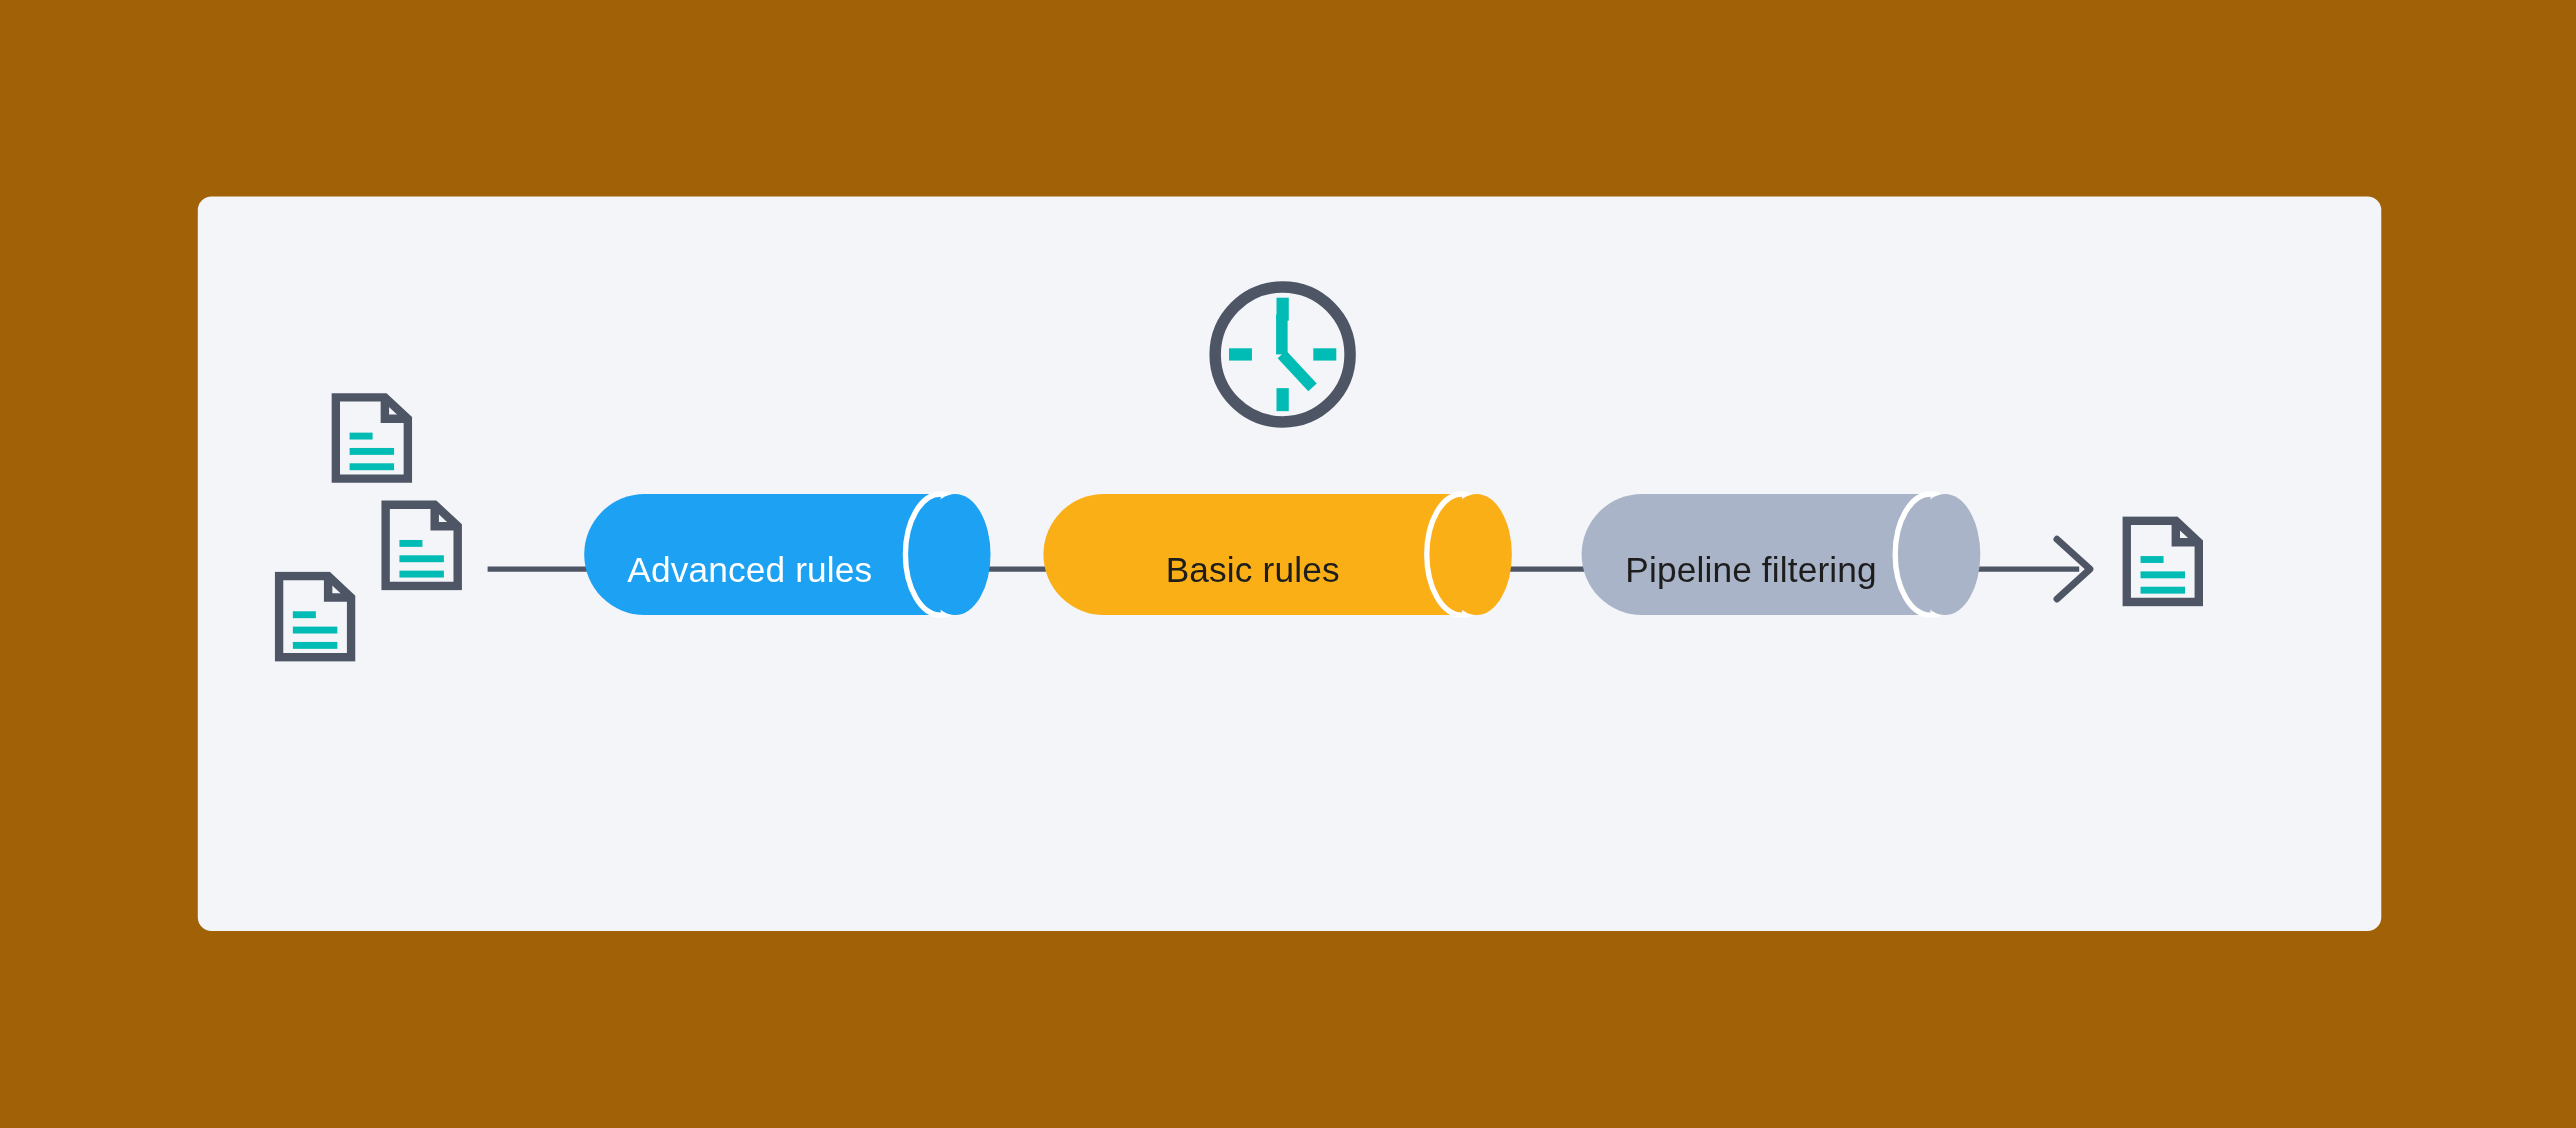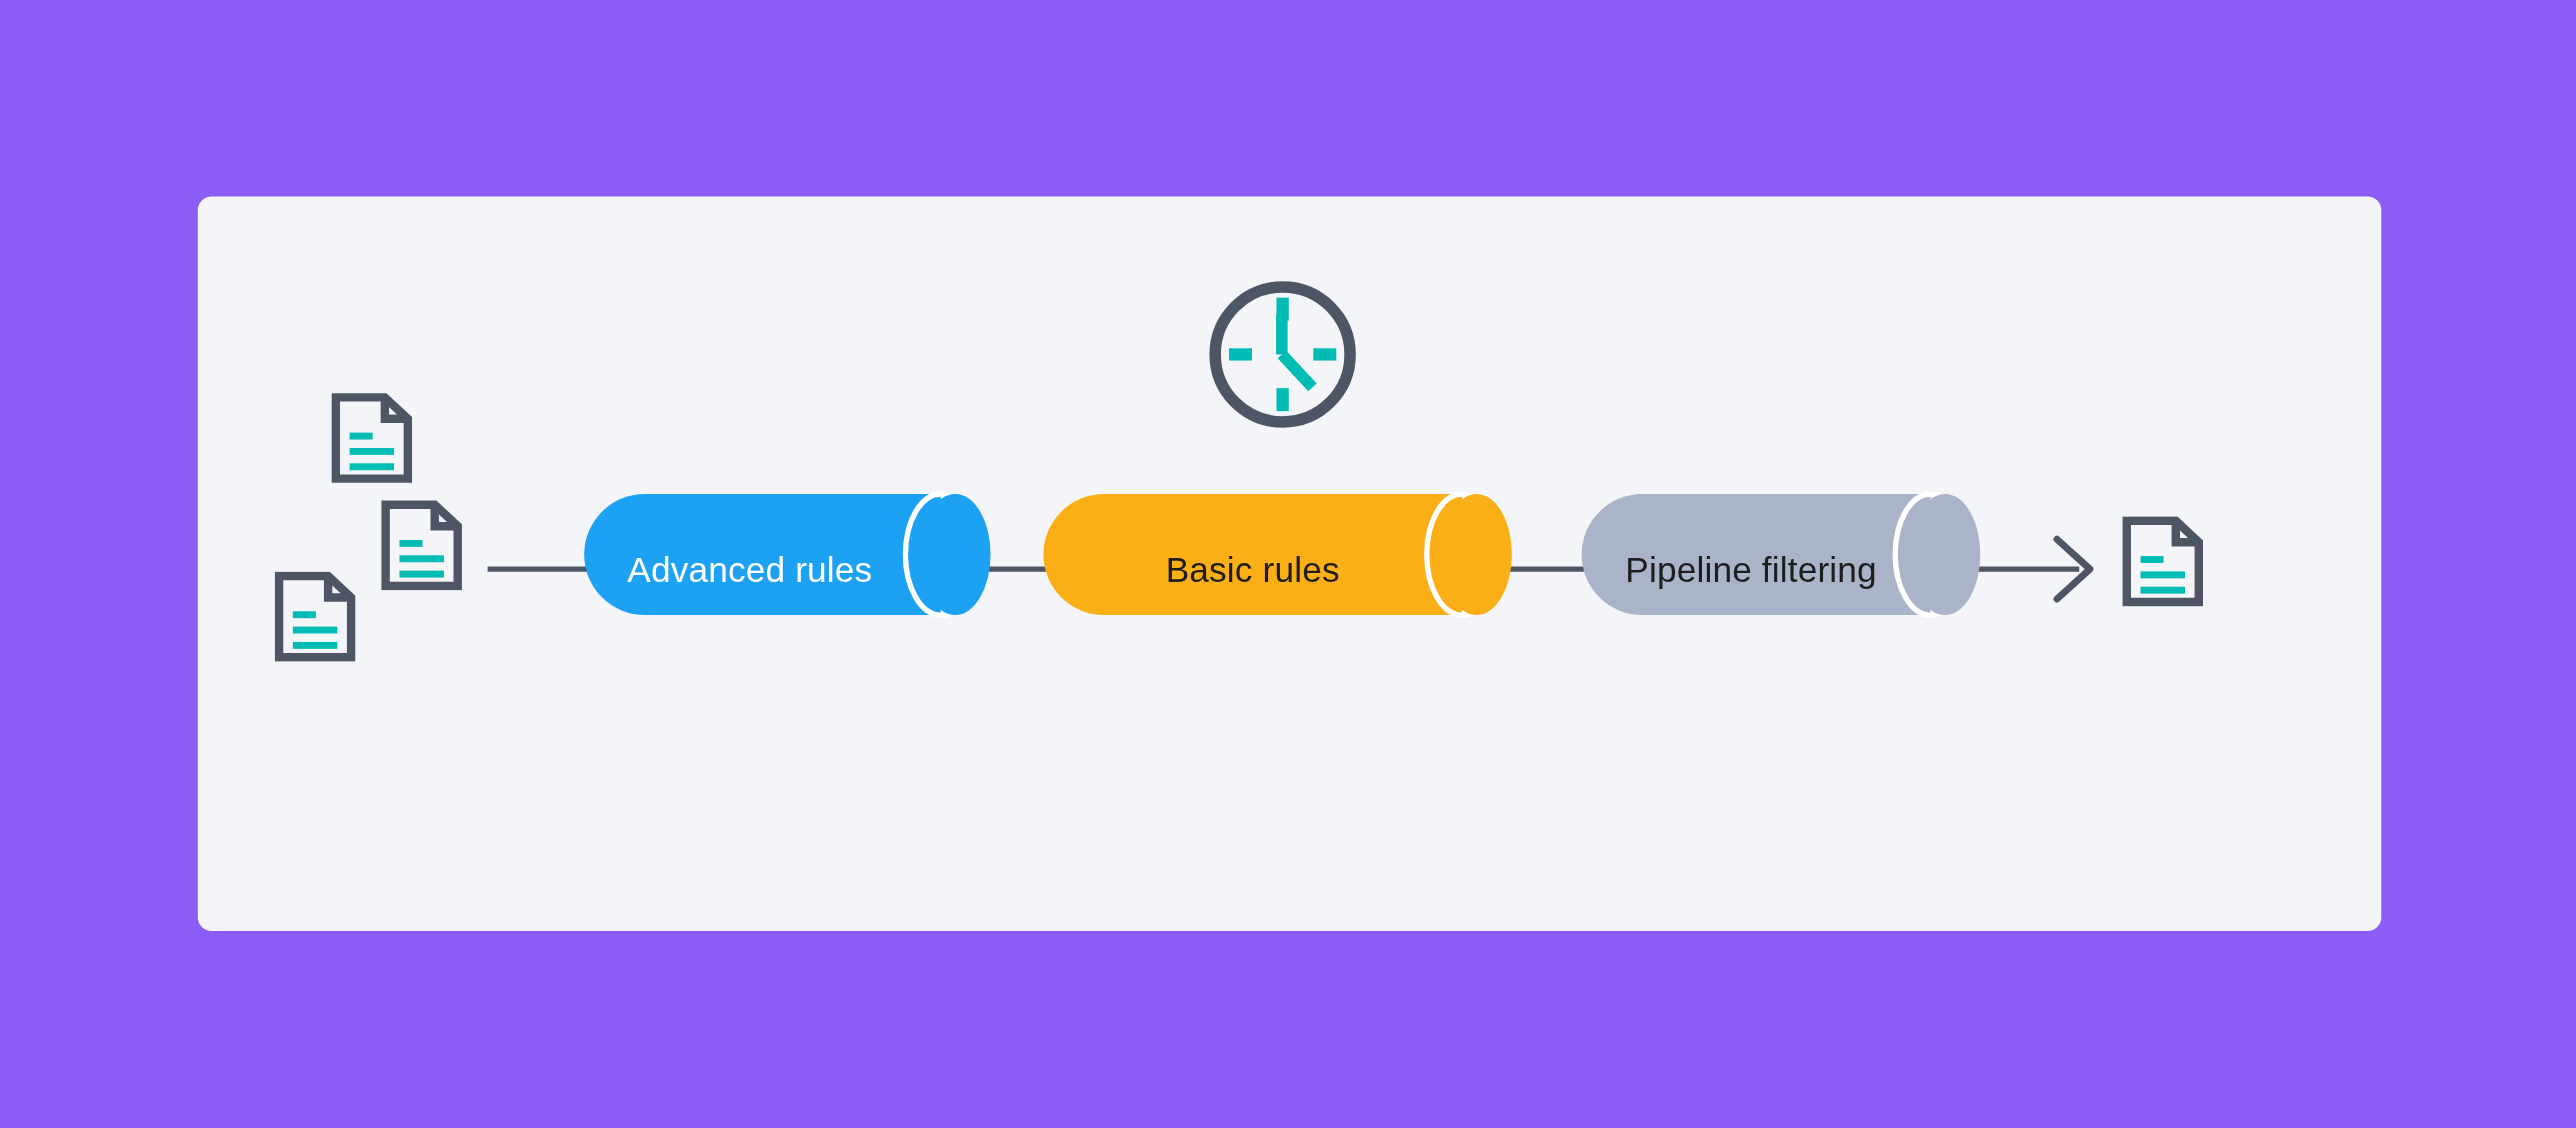--- a/index.html
+++ b/index.html
@@ -11,21 +11,21 @@
   body {
     width: 2576px;
     height: 1129px;
     font-family: "Liberation Sans", "DejaVu Sans", sans-serif;
     overflow: hidden;
   }
   #canvas {
     position: relative;
     width: 2576px;
     height: 1129px;
-    background: #8b5cf6;
+    background: #a16207;
   }
   #diagram-svg {
     position: absolute;
     top: 0;
     left: 0;
     width: 2576px;
     height: 1129px;
     display: block;
   }
   .stage-label {

